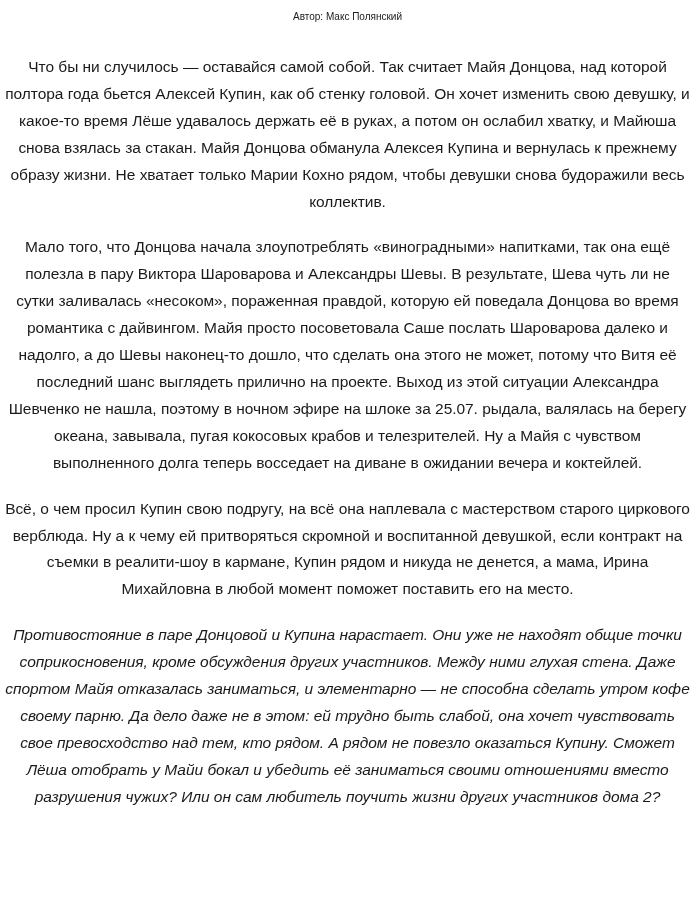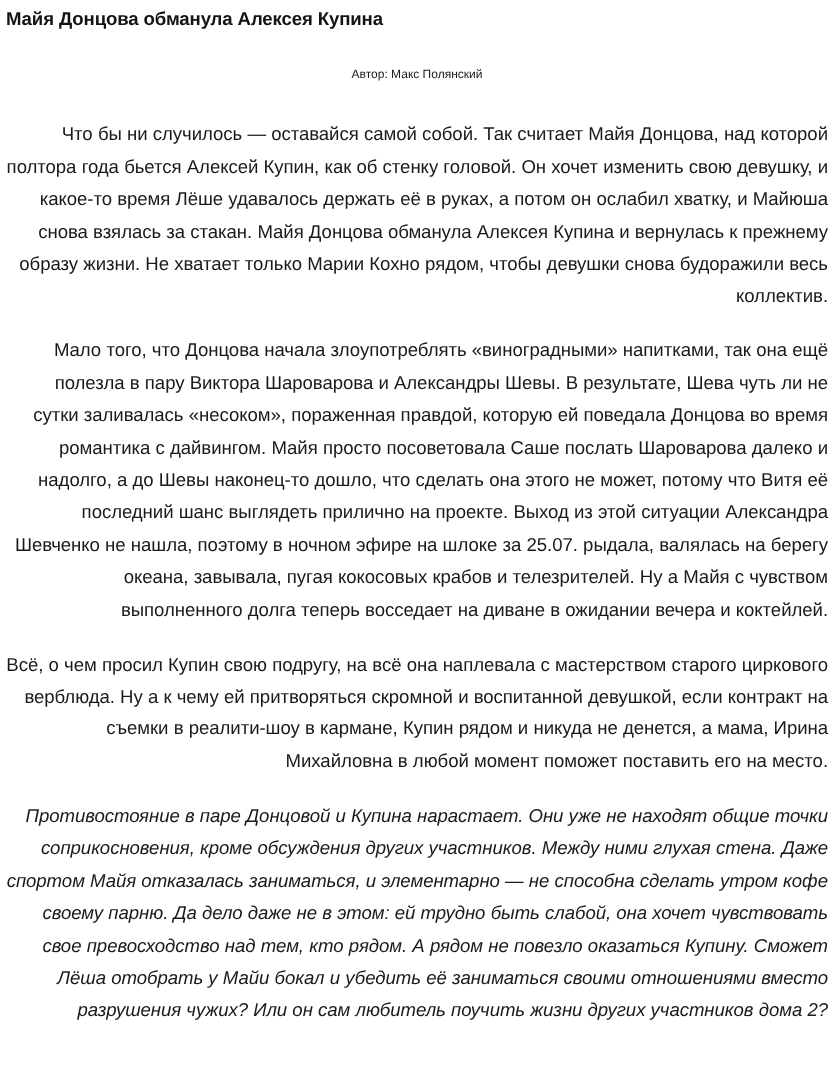--- a/index.html
+++ b/index.html
@@ -34,35 +34,34 @@
     font-weight: normal;
     margin: 0 0 27px 0;
     color: #1a1a1a;
     text-align: center;
   }
   .article-body p {
     font-size: 15.5px;
     line-height: 26.9px;
     margin: 0 0 19px 0;
     color: #1a1a1a;
-    text-align: right;
+    text-align: center;
     letter-spacing: -0.05px;
     word-spacing: 0.1px;
   }
   .article-body p:last-child {
     margin-bottom: 0;
     font-style: italic;
   }
 </style>
 </head>
 <body>
 
 <article class="article">
 
-  <h1 class="article-title">Майя Донцова обманула Алексея Купина</h1>
 
   <div class="article-byline">Автор: Макс Полянский</div>
 
   <div class="article-body">
     <p>Что бы ни случилось — оставайся самой собой. Так считает Майя Донцова, над которой полтора года бьется Алексей Купин, как об стенку головой. Он хочет изменить свою девушку, и какое-то время Лёше удавалось держать её в руках, а потом он ослабил хватку, и Майюша снова взялась за стакан. Майя Донцова обманула Алексея Купина и вернулась к прежнему образу жизни. Не хватает только Марии Кохно рядом, чтобы девушки снова будоражили весь коллектив.</p>
     <p>Мало того, что Донцова начала злоупотреблять «виноградными» напитками, так она ещё полезла в пару Виктора Шароварова и Александры Шевы. В результате, Шева чуть ли не сутки заливалась «несоком», пораженная правдой, которую ей поведала Донцова во время романтика с дайвингом. Майя просто посоветовала Саше послать Шароварова далеко и надолго, а до Шевы наконец-то дошло, что сделать она этого не может, потому что Витя её последний шанс выглядеть прилично на проекте. Выход из этой ситуации Александра Шевченко не нашла, поэтому в ночном эфире на шлоке за 25.07. рыдала, валялась на берегу океана, завывала, пугая кокосовых крабов и телезрителей. Ну а Майя с чувством выполненного долга теперь восседает на диване в ожидании вечера и коктейлей.</p>
     <p>Всё, о чем просил Купин свою подругу, на всё она наплевала с мастерством старого циркового верблюда. Ну а к чему ей притворяться скромной и воспитанной девушкой, если контракт на съемки в реалити-шоу в кармане, Купин рядом и никуда не денется, а мама, Ирина Михайловна в любой момент поможет поставить его на место.</p>
     <p>Противостояние в паре Донцовой и Купина нарастает. Они уже не находят общие точки соприкосновения, кроме обсуждения других участников. Между ними глухая стена. Даже спортом Майя отказалась заниматься, и элементарно — не способна сделать утром кофе своему парню. Да дело даже не в этом: ей трудно быть слабой, она хочет чувствовать свое превосходство над тем, кто рядом. А рядом не повезло оказаться Купину. Сможет Лёша отобрать у Майи бокал и убедить её заниматься своими отношениями вместо разрушения чужих? Или он сам любитель поучить жизни других участников дома 2?</p>
   </div>
 

